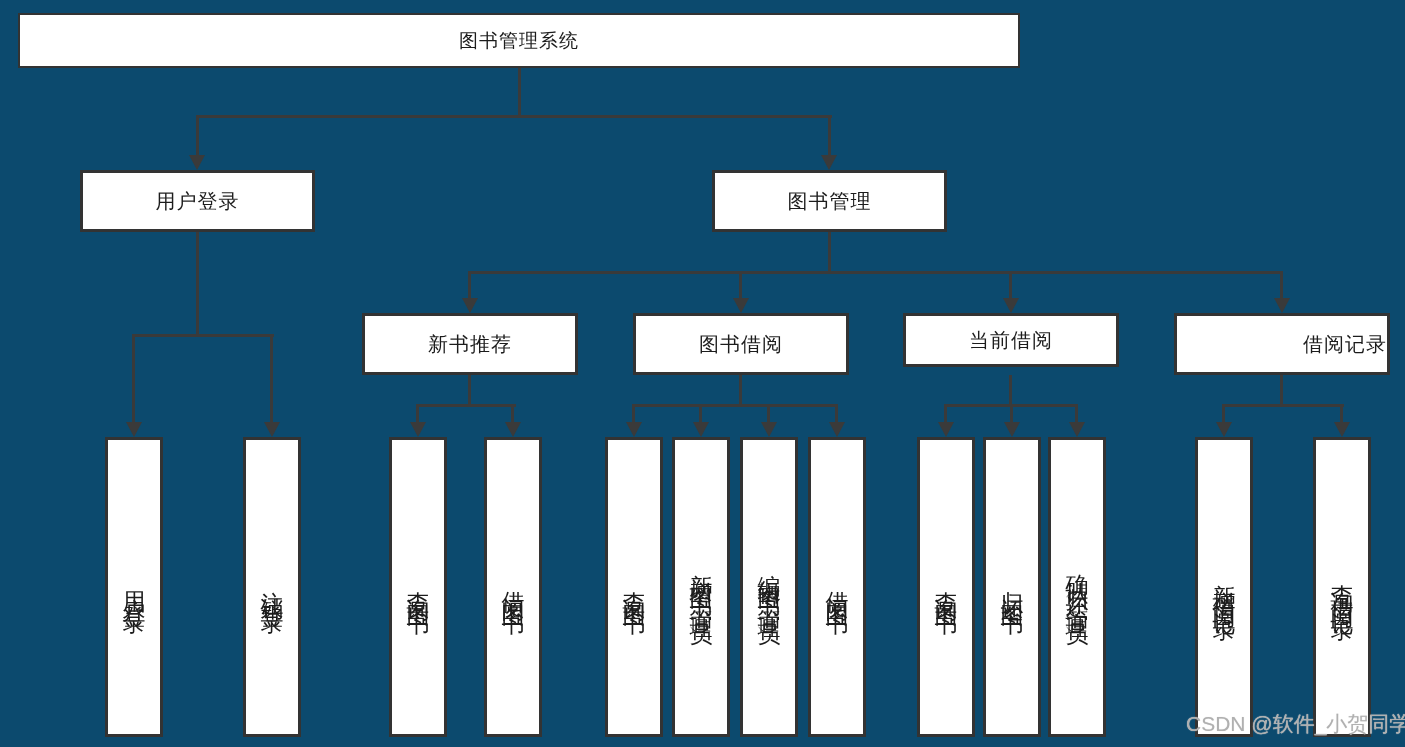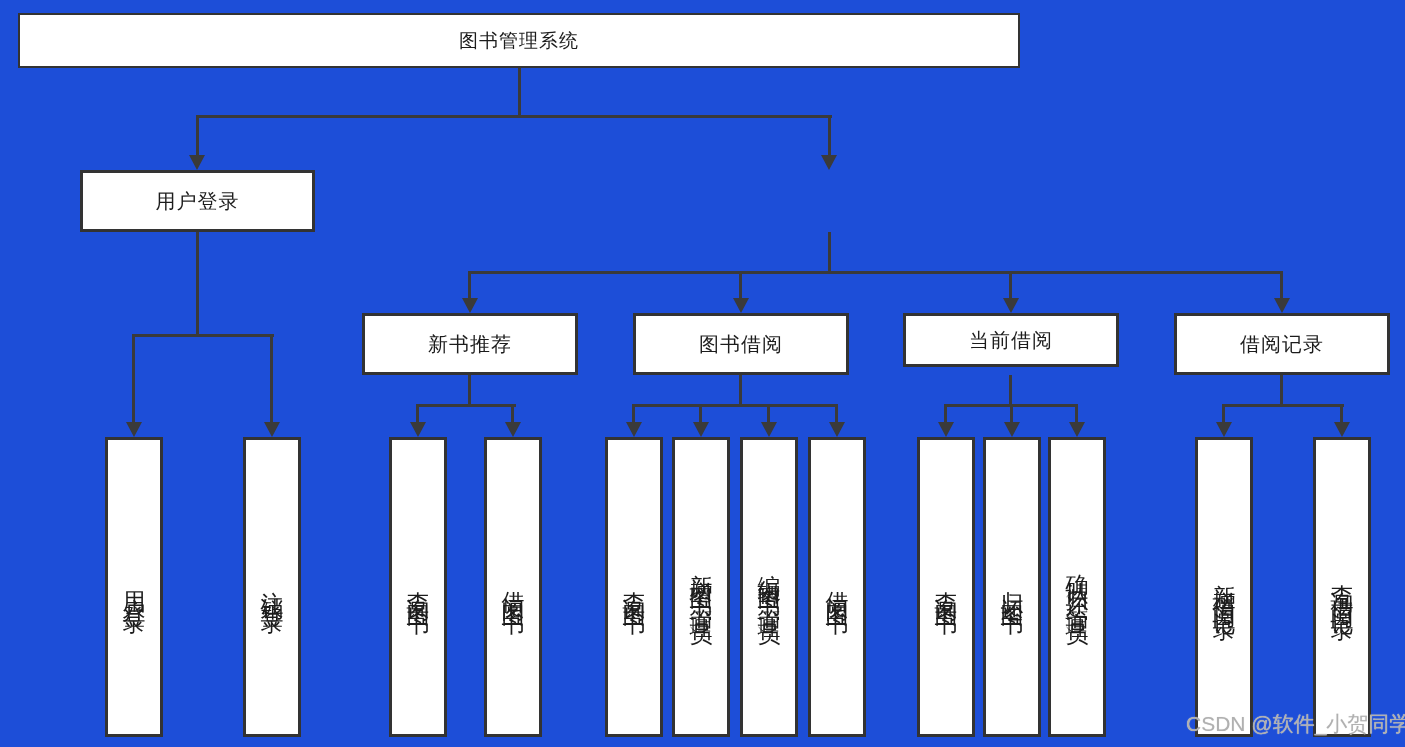--- a/index.html
+++ b/index.html
@@ -5,21 +5,21 @@
   html, body {
     margin: 0;
     padding: 0;
     background: #ffffff;
     font-family: "Liberation Sans", "DejaVu Sans", sans-serif;
   }
   #stage {
     position: relative;
     width: 1405px;
     height: 747px;
-    background: #1d4ed8;
+    background: #0c4a6e;
     overflow: hidden;
     color: #1c1c1c;
   }
   .box {
     position: absolute;
     box-sizing: border-box;
     background: #ffffff;
     border: 3px solid #333333;
     display: flex;
     align-items: center;
@@ -74,20 +74,23 @@
 
   <div class="line" style="left:518px; top:68px; width:3px; height:49px;"></div>
   <div class="line" style="left:196px; top:115px; width:636px; height:3px;"></div>
   <div class="line" style="left:196px; top:115px; width:3px; height:42px;"></div>
   <div class="line" style="left:828px; top:115px; width:3px; height:42px;"></div>
   <div class="arrowhead" style="left:189px; top:155px;"></div>
   <div class="arrowhead" style="left:821px; top:155px;"></div>
 
   <div class="box" style="left:80px; top:170px; width:235px; height:62px;">
     <span class="hlabel">用户登录</span>
+  </div>
+  <div class="box" style="left:712px; top:170px; width:235px; height:62px;">
+    <span class="hlabel">图书管理</span>
   </div>
 
   <div class="line" style="left:196px; top:232px; width:3px; height:104px;"></div>
   <div class="line" style="left:132px; top:334px; width:142px; height:3px;"></div>
   <div class="line" style="left:132px; top:334px; width:3px; height:89px;"></div>
   <div class="line" style="left:270px; top:334px; width:3px; height:89px;"></div>
   <div class="arrowhead" style="left:126px; top:422px;"></div>
   <div class="arrowhead" style="left:264px; top:422px;"></div>
 
   <div class="line" style="left:828px; top:232px; width:3px; height:41px;"></div>
@@ -103,21 +106,21 @@
 
   <div class="box" style="left:633px; top:313px; width:216px; height:62px;">
     <span class="hlabel">图书借阅</span>
   </div>
   <div class="box" style="left:362px; top:313px; width:216px; height:62px;">
     <span class="hlabel">新书推荐</span>
   </div>
   <div class="box" style="left:903px; top:313px; width:216px; height:54px;">
     <span class="hlabel">当前借阅</span>
   </div>
-  <div class="box" style="left:1174px; top:313px; width:216px; height:62px;">
+  <div class="box" style="left:1174px; top:313px; width:216px; height:62px;justify-content:flex-end;">
     <span class="hlabel">借阅记录</span>
   </div>
 
   <div class="line" style="left:468px; top:375px; width:3px; height:31px;"></div>
   <div class="line" style="left:416px; top:404px; width:100px; height:3px;"></div>
   <div class="line" style="left:416px; top:404px; width:3px; height:20px;"></div>
   <div class="line" style="left:511px; top:404px; width:3px; height:20px;"></div>
   <div class="arrowhead" style="left:410px; top:422px;"></div>
   <div class="arrowhead" style="left:505px; top:422px;"></div>
 

